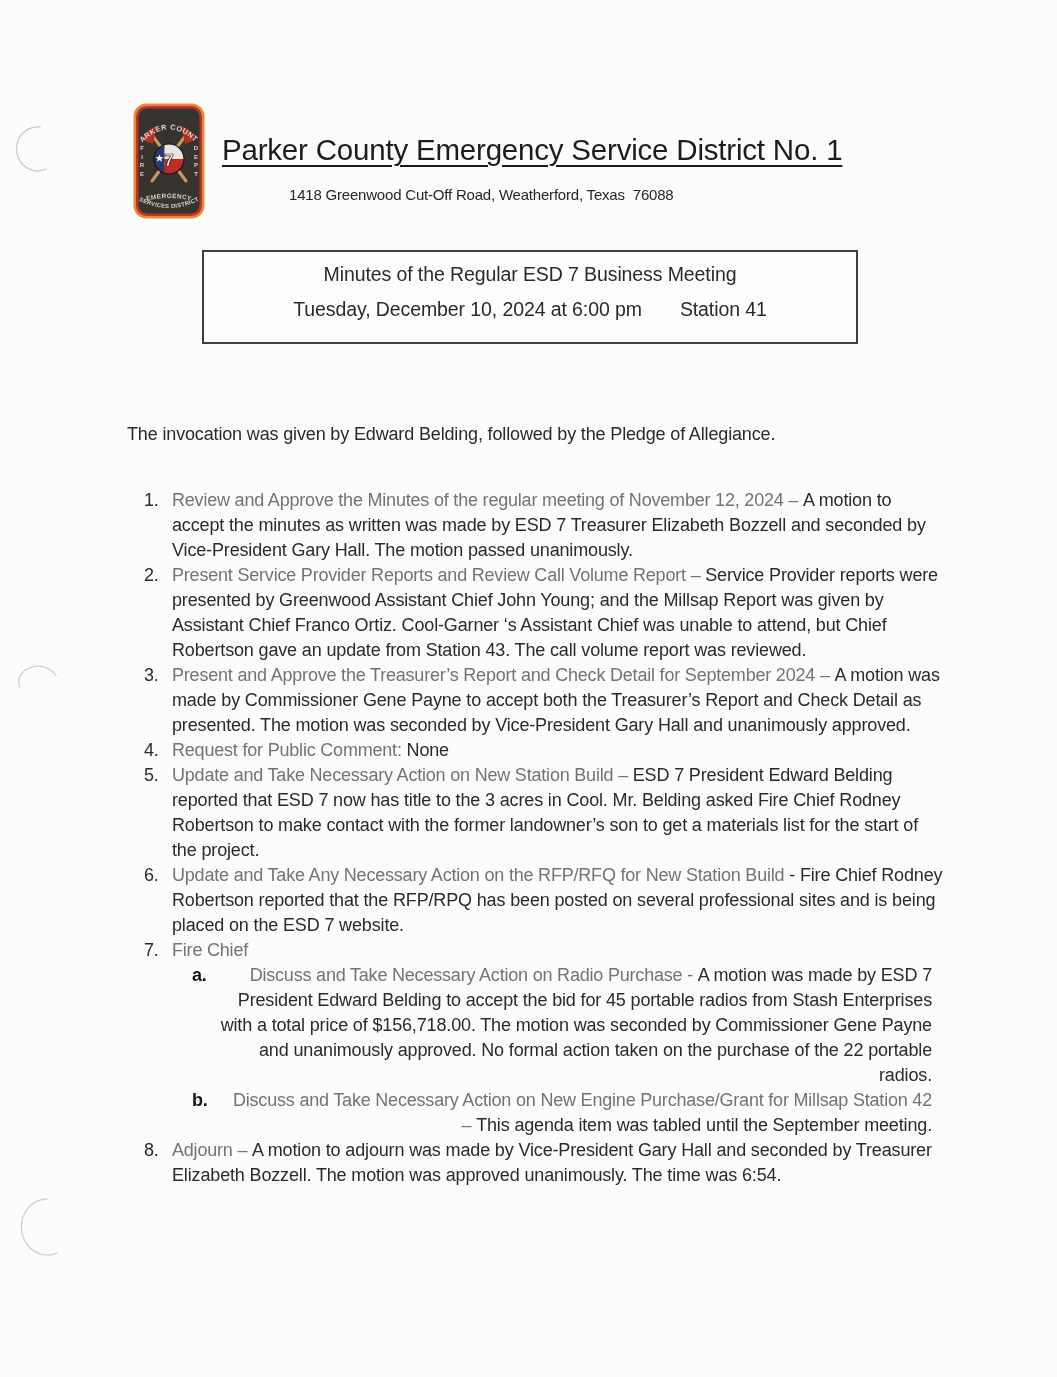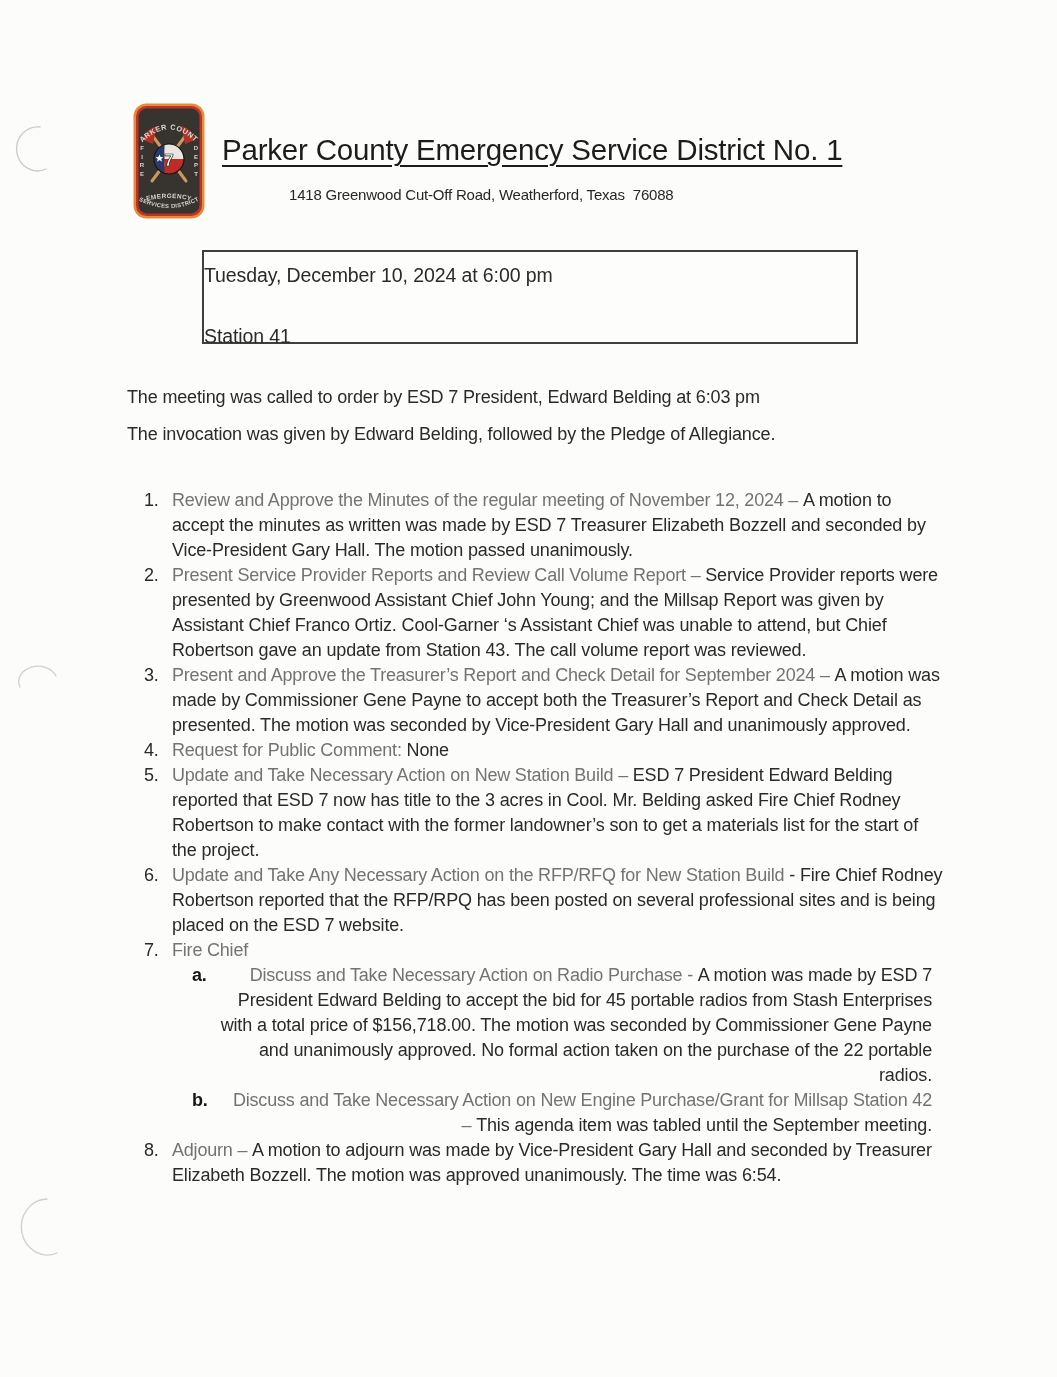--- a/index.html
+++ b/index.html
@@ -36,21 +36,21 @@
     font-size:15px; letter-spacing:-0.2px; color:#272727;
     white-space:pre;
   }
 
   
   .meeting-box {
     position:absolute; left:202px; top:250px; width:656px; height:94px;
     border:2px solid #3f3f3f; background:#fdfdfc;
   }
   .mb-line1 { margin-top:11px; text-align:center; font-size:19.5px; letter-spacing:-0.1px; color:#2a2a2a; }
-  .mb-line2 { margin-top:12px; display:flex; justify-content:center; gap:38px; font-size:19.5px; letter-spacing:-0.1px; color:#2a2a2a;flex-direction:column; }
+  .mb-line2 { margin-top:12px; display:flex; justify-content:center; gap:38px; font-size:19.5px; letter-spacing:-0.1px; color:#2a2a2a; }
 
   
   .intro-p { position:absolute; left:127px; width:820px; font-size:18px; letter-spacing:-0.15px; color:#2a2a2a; }
   .intro-p.p1 { top:387px; }
   .intro-p.p2 { top:424px; }
 
   
   .agenda { position:absolute; left:144px; top:488px; width:802px; }
   .item { display:flex; align-items:flex-start; }
   .marker {
@@ -117,27 +117,27 @@
       </text>
     </svg>
     <div class="vert fire">FIRE</div>
     <div class="vert dept">DEPT</div>
   </div>
 
   <h1 class="org-title">Parker County Emergency Service District No. 1</h1>
   <div class="org-address">1418 Greenwood Cut-Off Road, Weatherford, Texas  76088</div>
 
   <div class="meeting-box">
+    <div class="mb-line1">Minutes of the Regular ESD 7 Business Meeting</div>
     <div class="mb-line2">
       <span>Tuesday, December 10, 2024 at 6:00 pm</span>
       <span>Station 41</span>
     </div>
   </div>
 
-  <p class="intro-p p1">The meeting was called to order by ESD 7 President, Edward Belding at 6:03 pm</p>
   <p class="intro-p p2">The invocation was given by Edward Belding, followed by the Pledge of Allegiance.</p>
 
   <div class="agenda">
 
     <div class="item">
       <span class="marker">1.</span>
       <p class="itext"><b>Review and Approve the Minutes of the regular meeting of November 12, 2024 – </b><span>A motion to accept the minutes as written was made by ESD 7 Treasurer Elizabeth Bozzell and seconded by Vice-President Gary Hall. The motion passed unanimously.</span></p>
     </div>
 
     <div class="item">

